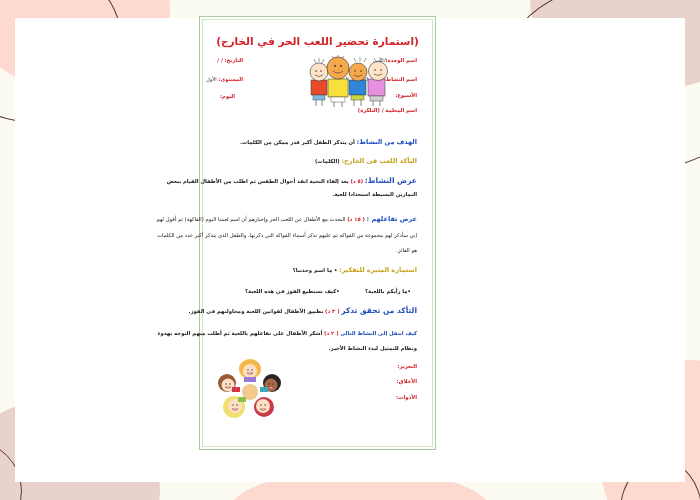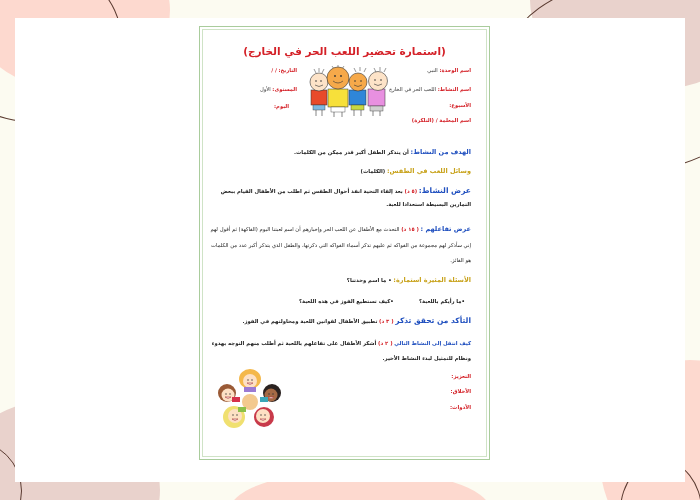--- a/index.html
+++ b/index.html
@@ -8,21 +8,21 @@
     background:#fcfbf1;
     font-family:"DejaVu Sans", sans-serif;
   }
   .bg-shape { position:absolute; border-radius:50%; }
   .bg-line { position:absolute; border-radius:50%; border:1px solid #5a3a30; background:transparent; }
   .frame {
     position:absolute; left:15px; top:18px; width:670px; height:464px;
     background:#ffffff;
   }
   .page {
-    position:absolute; left:199px; top:26px; width:291px; height:434px;
+    position:absolute; left:199px; top:16px; width:237px; height:434px;
     background:#fff;
     border:1px solid #a9cc9c;
     box-shadow: inset 0 0 0 2px #fff, inset 0 0 0 3px #cfe3c6;
     direction:rtl;
     box-sizing:border-box;
     padding-left:8px;
   }
   .title {
     position:absolute; top:18px; left:0; right:0; text-align:center;
     color:#d42027; font-size:10.5px; font-weight:bold;
@@ -132,38 +132,38 @@
       <path d="M68 19 q4 3 8 0"></path>
     </g>
   </svg>
 
   <div class="line" style="top:121px;">
     <span class="blue" style="font-size:6.5px;">الهدف من النشاط:</span>
     <span class="bold">أن يتذكر الطفل أكبر قدر ممكن من الكلمات.</span>
   </div>
 
   <div class="line" style="top:140px;">
-    <span class="gold">وسائل اللعب في الطقس:</span>
+    <span class="gold">التأكد اللعب في الخارج:</span>
     <span class="bold">(الكلمات)</span>
   </div>
 
   <div class="line wrap" style="top:158px;">
     <span class="blue-lg">عرض النشاط:</span>
     <span class="red">(٥ د)</span>
     <span class="bold">بعد إلقاء التحية انفذ أحوال الطقس ثم اطلب من الأطفال القيام ببعض التمارين البسيطة استعدادا للعبة.</span>
   </div>
 
   <div class="line wrap" style="top:195px; line-height:15.5px;">
     <span class="blue" style="font-size:6.5px;">عرض تفاعلهم :</span>
     <span class="red">( ١٥ د)</span>
     <span>التحدث مع الأطفال عن اللعب الحر وإخبارهم أن اسم لعبتنا اليوم (الفاكهة) ثم أقول لهم إني سأذكر لهم مجموعة من الفواكه ثم عليهم تذكر أسماء الفواكه التي ذكرتها، والطفل الذي يتذكر أكبر عدد من الكلمات هو الفائز.</span>
   </div>
 
   <div class="line" style="top:249px;">
-    <span class="gold">الأسئلة المثيرة استمارة:</span>
+    <span class="gold">استمارة المثيرة للتفكير:</span>
     <span class="bold">• ما اسم وحدتنا؟</span>
   </div>
 
   <div class="line" style="top:271px; right:24px;">
     <span class="bold">•ما رأيكم باللعبة؟</span>
     <span style="display:inline-block; width:22px;"></span>
     <span class="bold">•كيف تستطيع الفوز في هذه اللعبة؟</span>
   </div>
 
   <div class="line" style="top:289px;">

